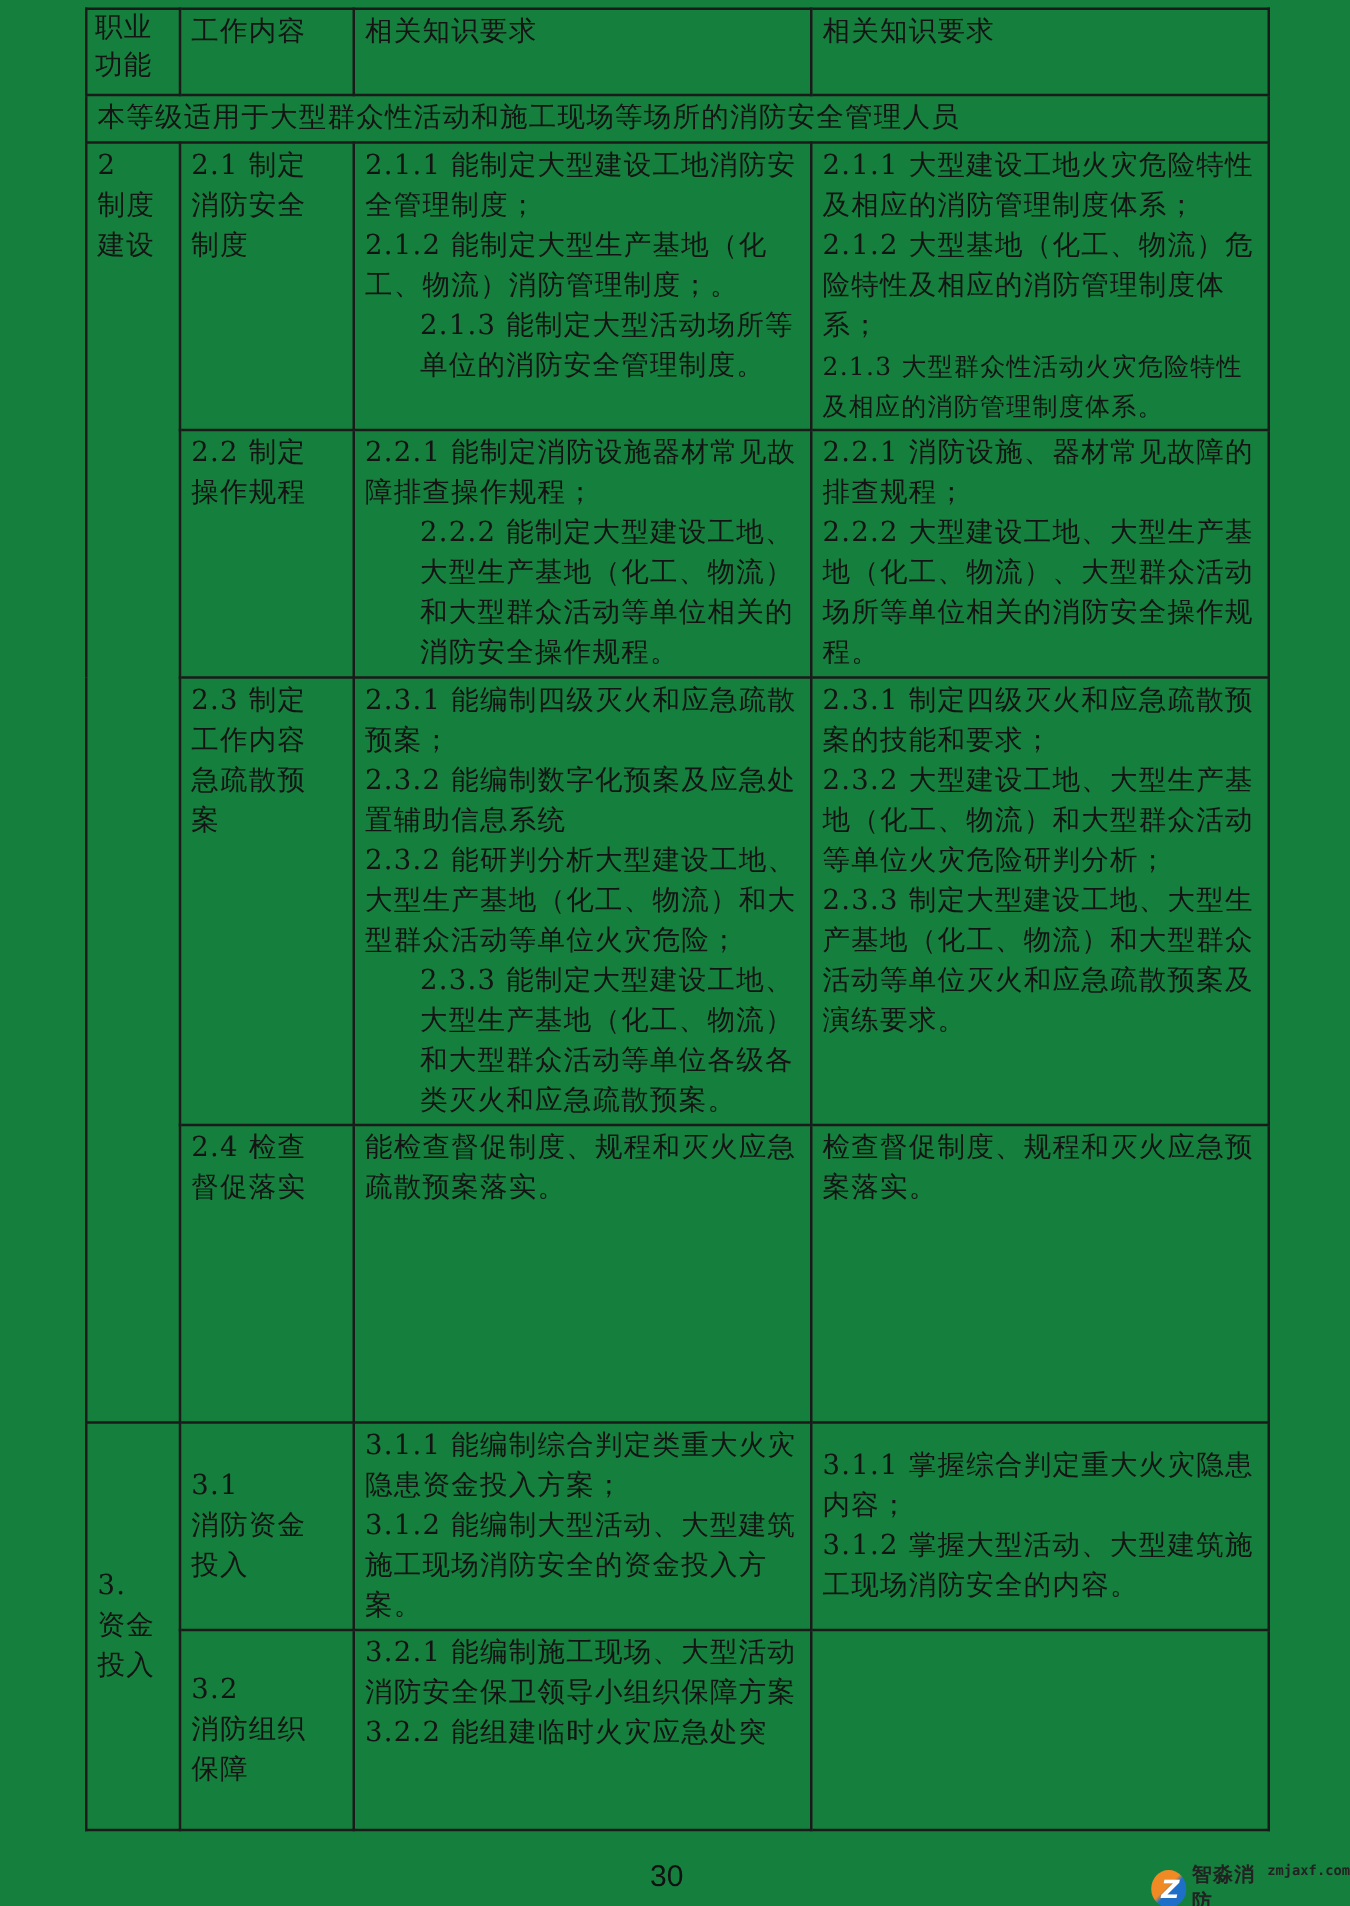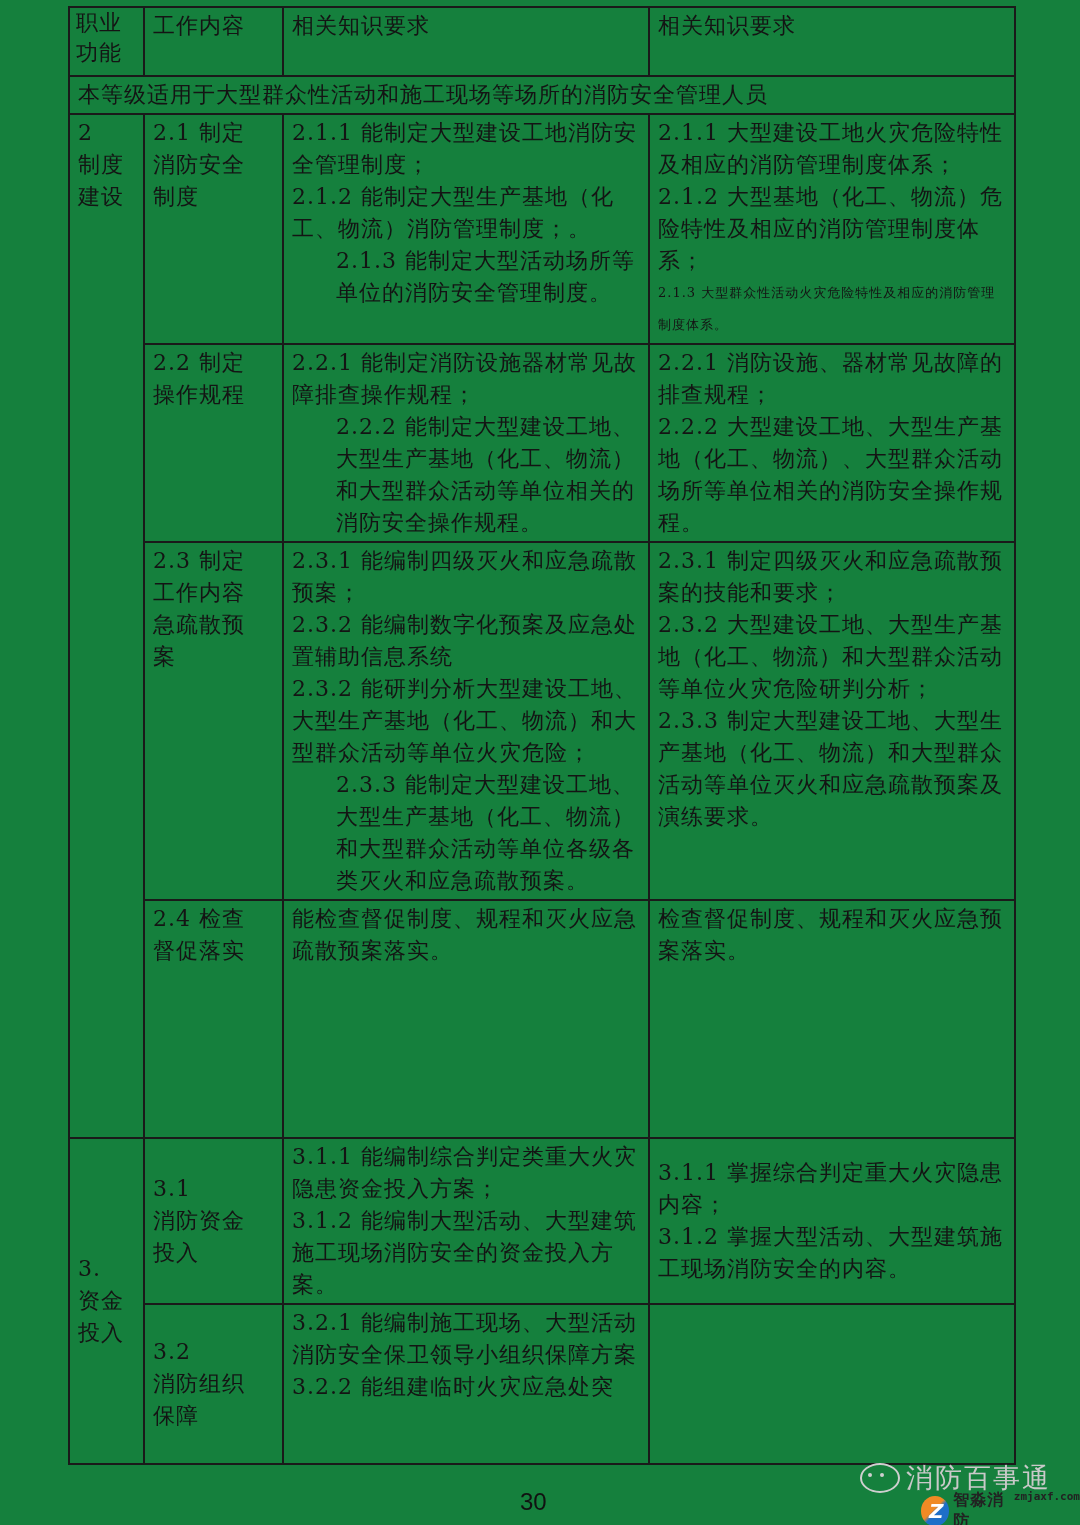--- a/index.html
+++ b/index.html
@@ -71,21 +71,21 @@
           <span class="line">制度</span>
         </td>
         <td>
           <span class="line">2.1.1 能制定大型建设工地消防安全管理制度；</span>
           <span class="line">2.1.2 能制定大型生产基地（化工、物流）消防管理制度；。</span>
           <span class="line indent">2.1.3 能制定大型活动场所等单位的消防安全管理制度。</span>
         </td>
         <td>
           <span class="line">2.1.1 大型建设工地火灾危险特性及相应的消防管理制度体系；</span>
           <span class="line">2.1.2 大型基地（化工、物流）危险特性及相应的消防管理制度体系；</span>
-          <span class="line" style="font-size:13px">2.1.3 大型群众性活动火灾危险特性及相应的消防管理制度体系。</span>
+          <span class="line" style="font-size:20px">2.1.3 大型群众性活动火灾危险特性及相应的消防管理制度体系。</span>
         </td>
       </tr>
       <tr class="r22">
         <td class="center">
           <span class="line">2.2 制定</span>
           <span class="line">操作规程</span>
         </td>
         <td>
           <span class="line">2.2.1 能制定消防设施器材常见故障排查操作规程；</span>
           <span class="line indent">2.2.2 能制定大型建设工地、大型生产基地（化工、物流）和大型群众活动等单位相关的消防安全操作规程。</span>
@@ -157,24 +157,20 @@
           <span class="line">3.2.1 能编制施工现场、大型活动消防安全保卫领导小组织保障方案</span>
           <span class="line">3.2.2 能组建临时火灾应急处突</span>
         </td>
         <td></td>
       </tr>
     </tbody>
   </table>
 
   <div class="pagenum">30</div>
 
-  <div class="wm1">
-    <span class="bubble"></span>
-    <span>消防百事通</span>
-  </div>
 
   <div class="wm2">
     <span class="logo"></span>
     <span class="txt">
       <span class="t1">智淼消防</span>
       <span class="t2">zmjaxf.com</span>
     </span>
   </div>
 </div>
 

